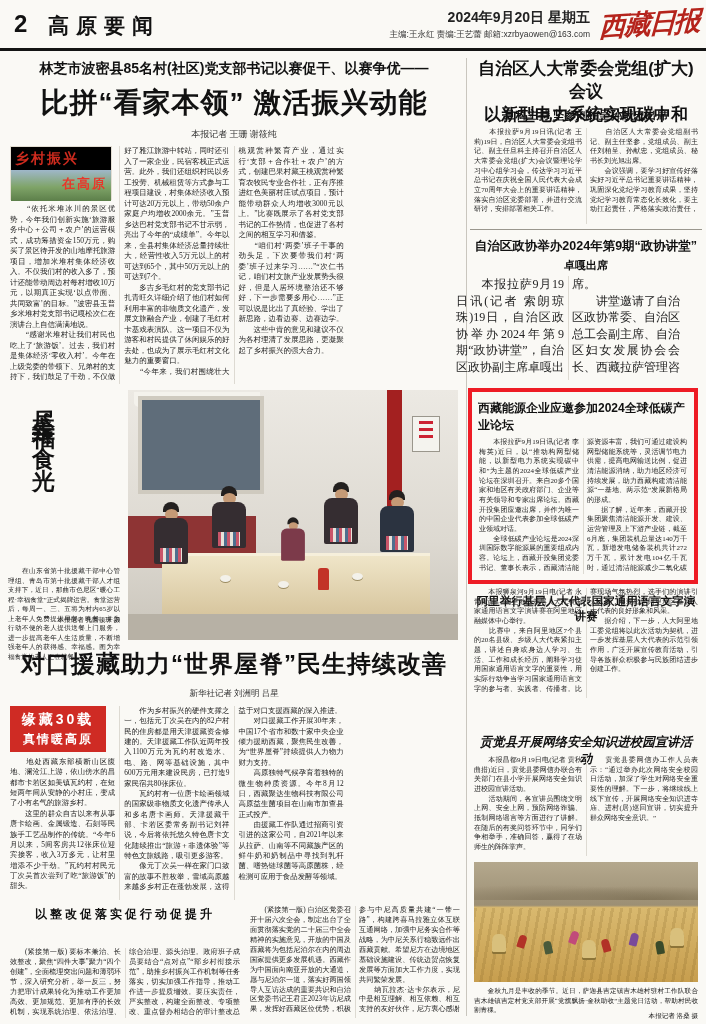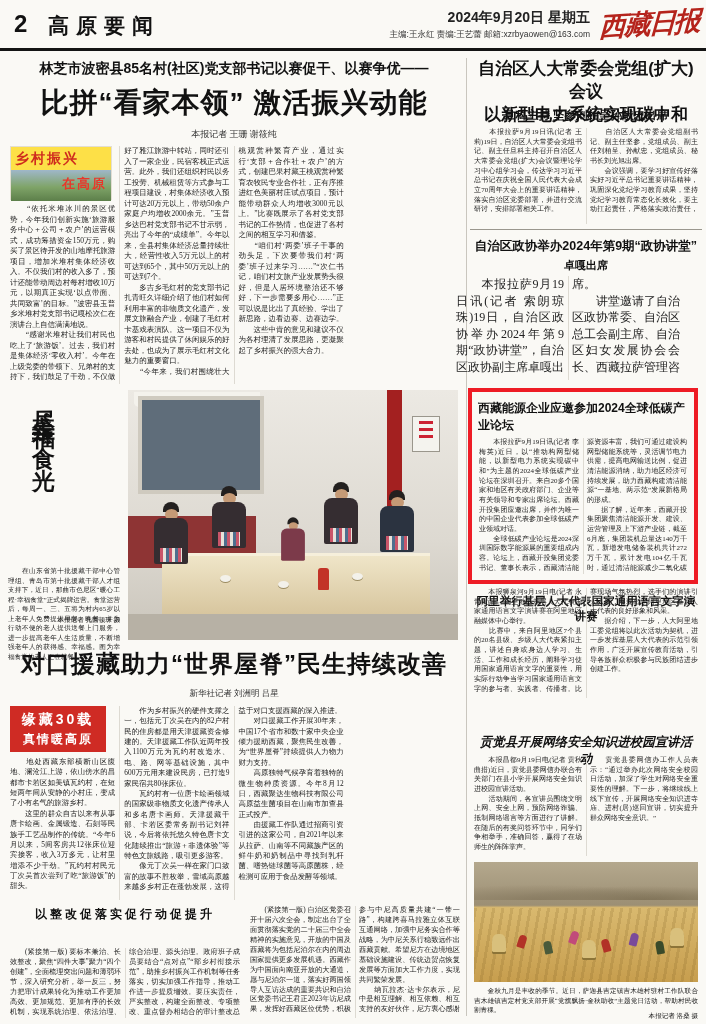--- a/index.html
+++ b/index.html
@@ -23,21 +23,21 @@
   .masthead span{color:#b5241c;font-size:27px;font-weight:900;font-style:italic;
       font-family:"Liberation Serif",serif;transform:rotate(-4deg) skewX(-6deg);letter-spacing:-2px;}
   .hdr-rule{left:0;top:48px;width:706px;height:3px;background:#141414;}
   .vrule{left:466px;top:58px;width:1px;height:958px;background:#c9c6be;}
 
   
   .lead-kicker{left:10px;top:60px;width:448px;font-size:14px;}
   .lead-title{left:10px;top:84px;width:448px;font-size:28px;letter-spacing:1px;}
   .lead-byline{left:10px;top:128px;width:448px;font-size:9px;color:#333;}
   .lead-body{left:10px;top:146px;width:448px;height:238px;font-size:7.5px;line-height:1.4;}
-  .rubric{width:100px;height:52px;margin:0 0 4px 0;background:#fde047;border:1px solid #e3ded2;}
+  .rubric{width:100px;height:52px;margin:0 0 4px 0;background:#000000;border:1px solid #e3ded2;}
   .rubric .r1{color:#cf2b1e;font-size:14px;font-weight:900;font-family:"Liberation Sans",sans-serif;padding:2px 0 0 4px;letter-spacing:2px;}
   .rubric .r2{margin-top:1px;height:26px;background:linear-gradient(180deg,#9fb7c9 0%,#7fa468 55%,#5c7f4a 100%);
       color:#e8372a;font-size:13px;font-weight:900;font-family:"Liberation Sans",sans-serif;text-align:right;padding:5px 4px 0 0;letter-spacing:2px;}
 
   
   .vt-title{left:28px;top:392px;height:168px;writing-mode:vertical-rl;font-size:23px;font-weight:900;
       font-family:"Liberation Serif",serif;letter-spacing:5px;color:#111;}
   .food-caption{left:8px;top:566px;width:112px;height:48px;font-size:6.6px;line-height:1.45;}
   .food-credit{left:8px;top:616px;width:112px;font-size:6.6px;text-align:right;color:#222;}
 

